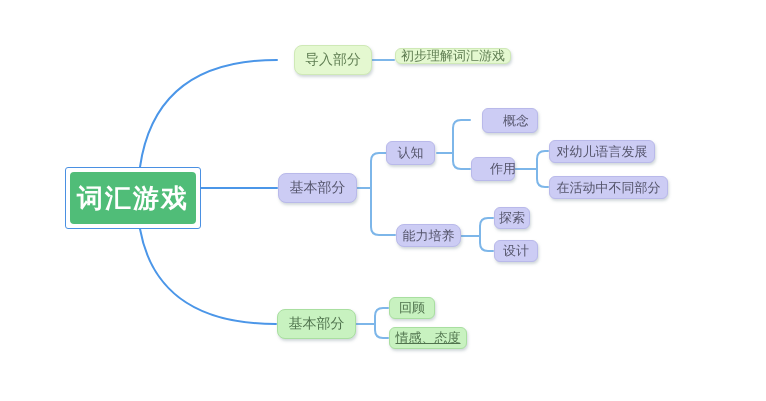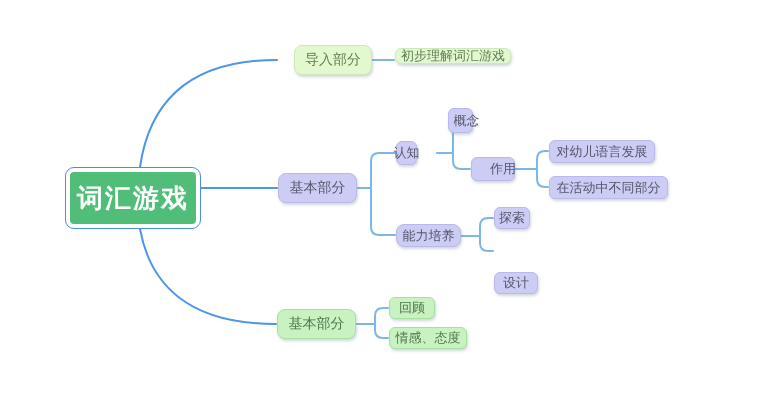--- a/index.html
+++ b/index.html
@@ -15,21 +15,21 @@
     border-radius:6px; font-size:13px; white-space:nowrap;
     box-shadow:1px 2px 3px rgba(120,140,150,0.35);
     cursor:default;
   }
   .lv2 { font-size:14px; border-radius:8px; }
   .g-pale { background:#e4f8d0; border:1px solid #cfe9b6; color:#5f7d52; }
   .g      { background:#c8f2c0; border:1px solid #a9dfa0; color:#50734d; }
   .purple { background:#ccccf4; border:1px solid #b9b9ea; color:#55556b; }
   .root-outline {
     position:absolute; left:65px; top:167px; width:136px; height:62px;
-    box-sizing:border-box; border:1px solid #4a90e2; border-radius:9px;
+    box-sizing:border-box; border:1px solid #4a90e2; border-radius:3px;
     background:#ffffff; padding:2px;
   }
   .root-box {
     width:100%; height:100%; box-sizing:border-box;
     background:#50bd78; border:2px solid #ffffff; border-radius:6px;
     display:flex; align-items:center; justify-content:center;
     color:#ffffff; font-size:26px; font-weight:bold; letter-spacing:2px;
   }
 </style>
 </head>
@@ -52,26 +52,26 @@
   </svg>
 
   <div class="root-outline">
     <div class="root-box">词汇游戏</div>
   </div>
 
   <div class="node lv2 g-pale" style="left:278px; top:45px; width:78px; height:30px;margin-left:16px;">导入部分</div>
   <div class="node g-pale" style="left:395px; top:48px; width:116px; height:16px;">初步理解词汇游戏</div>
 
   <div class="node lv2 purple" style="left:278px; top:173px; width:79px; height:30px;">基本部分</div>
-  <div class="node purple" style="left:396px; top:141px; width:21px; height:24px;">认知</div>
-  <div class="node purple" style="left:448px; top:108px; width:25px; height:25px;padding-left:12px;">概念</div>
+  <div class="node purple" style="left:386px; top:141px; width:49px; height:24px;">认知</div>
+  <div class="node purple" style="left:482px; top:108px; width:56px; height:25px;padding-left:12px;">概念</div>
   <div class="node purple" style="left:471px; top:157px; width:44px; height:24px;padding-left:20px;">作用</div>
   <div class="node purple" style="left:549px; top:140px; width:106px; height:23px;">对幼儿语言发展</div>
   <div class="node purple" style="left:549px; top:176px; width:119px; height:23px;">在活动中不同部分</div>
   <div class="node purple" style="left:396px; top:224px; width:65px; height:23px;border-radius:8px;">能力培养</div>
   <div class="node purple" style="left:494px; top:207px; width:36px; height:22px;">探索</div>
-  <div class="node purple" style="left:494px; top:240px; width:44px; height:22px;margin-top:32px;">设计</div>
+  <div class="node purple" style="left:494px; top:240px; width:44px; height:22px;">设计</div>
 
   <div class="node lv2 g" style="left:277px; top:309px; width:79px; height:30px;">基本部分</div>
   <div class="node g" style="left:389px; top:297px; width:46px; height:22px;">回顾</div>
-  <div class="node g" style="left:389px; top:327px; width:78px; height:22px;">情感、态度</div>
+  <div class="node g" style="left:389px; top:327px; width:78px; height:22px;text-decoration:underline;">情感、态度</div>
 
 </div>
 
 </body></html>

